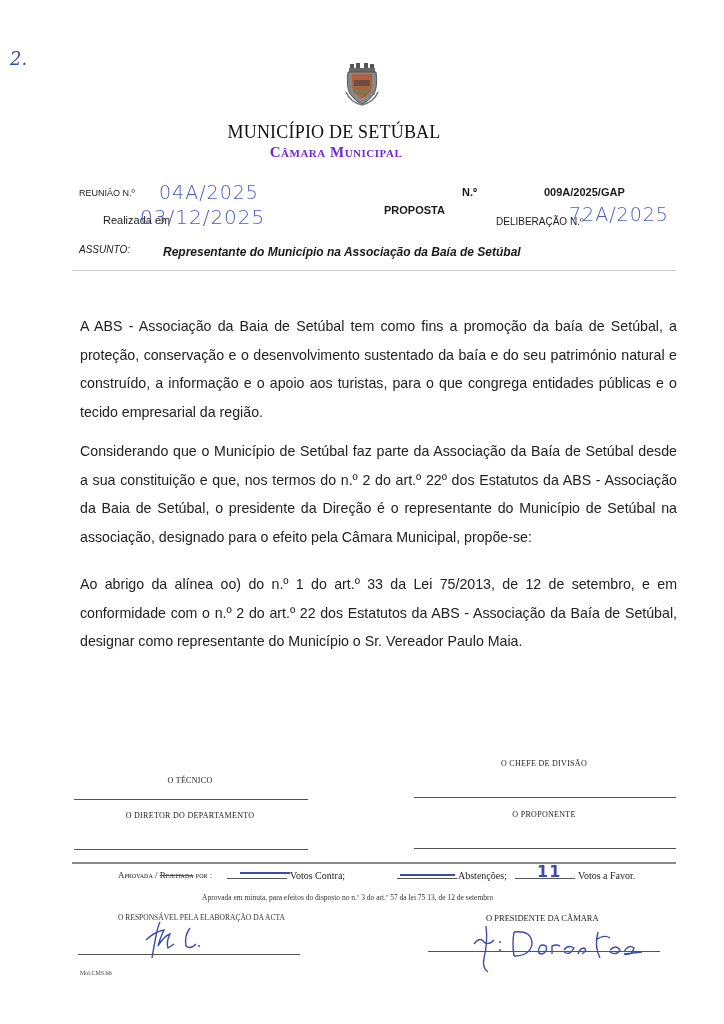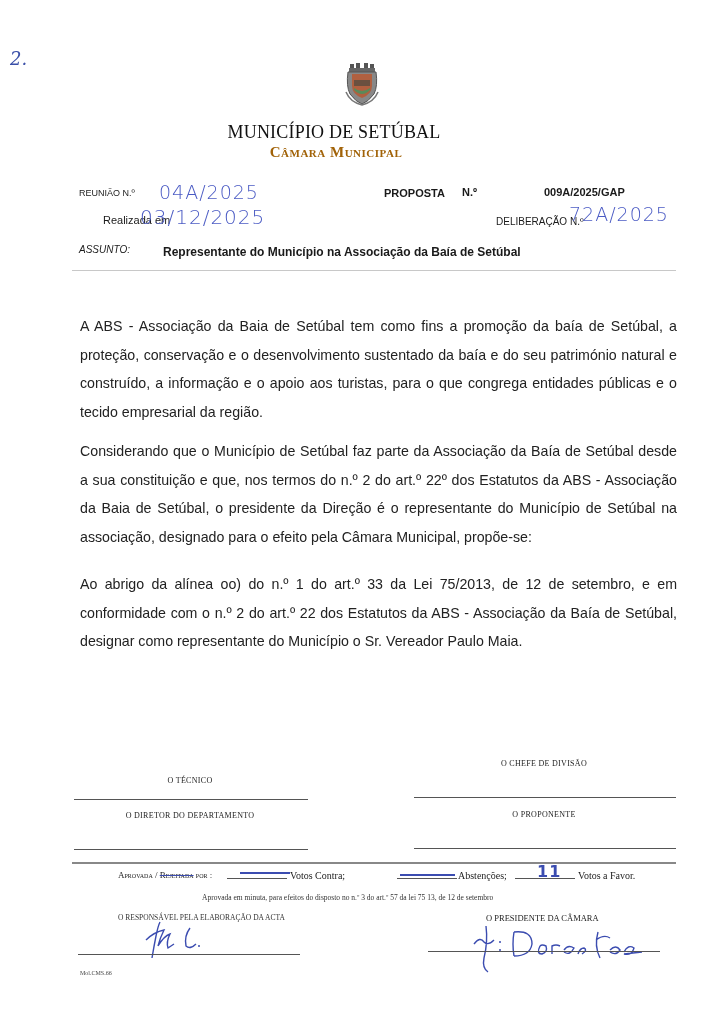--- a/index.html
+++ b/index.html
@@ -6,35 +6,35 @@
     html, body { width: 724px; height: 1024px; background: #ffffff; overflow: hidden; }
     body { position: relative; font-family: "Liberation Sans", sans-serif; color: #1a1a1a; }
 
     .abs { position: absolute; }
 
     .page-mark { left: 10px; top: 48px; font-family: "DejaVu Serif", serif; font-style: italic; color: #3a4fa8; font-size: 18px; }
 
     .crest { left: 344px; top: 62px; width: 36px; height: 44px; }
 
     .muni-title { left: 0; width: 668px; top: 122px; text-align: center; font-family: "Liberation Serif", serif; font-size: 18px; color: #111; letter-spacing: 0.2px; }
-    .camara-title { left: 0; width: 672px; top: 144px; text-align: center; font-family: "Liberation Serif", serif; font-size: 15px; font-weight: bold; font-variant: small-caps; color: #a16207; letter-spacing: 0.5px; }
+    .camara-title { left: 0; width: 672px; top: 144px; text-align: center; font-family: "Liberation Serif", serif; font-size: 15px; font-weight: bold; font-variant: small-caps; color: #6d28d9; letter-spacing: 0.5px; }
     .lbl-caps { font-size: 9px; text-transform: uppercase; color: #222; }
     .hand { font-family: "DejaVu Sans", sans-serif; color: #4b5bc4; font-weight: 300; letter-spacing: 1px; }
 
     .reuniao-label { left: 79px; top: 188px; }
     .reuniao-value { left: 159px; top: 181px; font-size: 19px; }
     .realizada-label { left: 79px; top: 214px; font-size: 11px; padding-left: 24px; }
     .realizada-value { left: 140px; top: 205px; font-size: 20px; }
-    .proposta-label { left: 384px; top: 187px; font-size: 11px; font-weight: bold; }
+    .proposta-label { left: 384px; top: 204px; font-size: 11px; font-weight: bold; }
     .proposta-no { left: 462px; top: 186px; font-size: 11px; font-weight: bold; }
     .proposta-value { left: 537px; top: 186px; font-size: 11px; font-weight: bold; padding-left: 7px; }
     .delib-label { left: 468px; top: 216px; font-size: 10px; padding-left: 28px; }
     .delib-value { left: 569px; top: 203px; font-size: 19px; }
     .assunto-label { left: 79px; top: 244px; font-size: 10px; font-style: italic; }
-    .assunto-value { left: 163px; top: 245px; font-size: 12px; font-weight: bold; }
+    .assunto-value { left: 163px; top: 245px; font-size: 12px; font-weight: bold; font-style: italic; }
 
     .hr-top { left: 72px; top: 270px; width: 604px; height: 1px; background: #c8c8c8; }
 
     .body-text { left: 80px; width: 597px; font-size: 14.2px; line-height: 28.5px; text-align: justify; color: #222; font-family: "Liberation Sans", sans-serif; transform-origin: left top; }
     .para1 { top: 312px; }
     .para2 { top: 437px; }
     .para3 { top: 570px; }
 
     .sig-label { font-family: "Liberation Serif", serif; font-size: 8px; text-transform: uppercase; color: #222; letter-spacing: 0.3px; text-align: center; }
     .sig-line { height: 1px; background: #555; }

